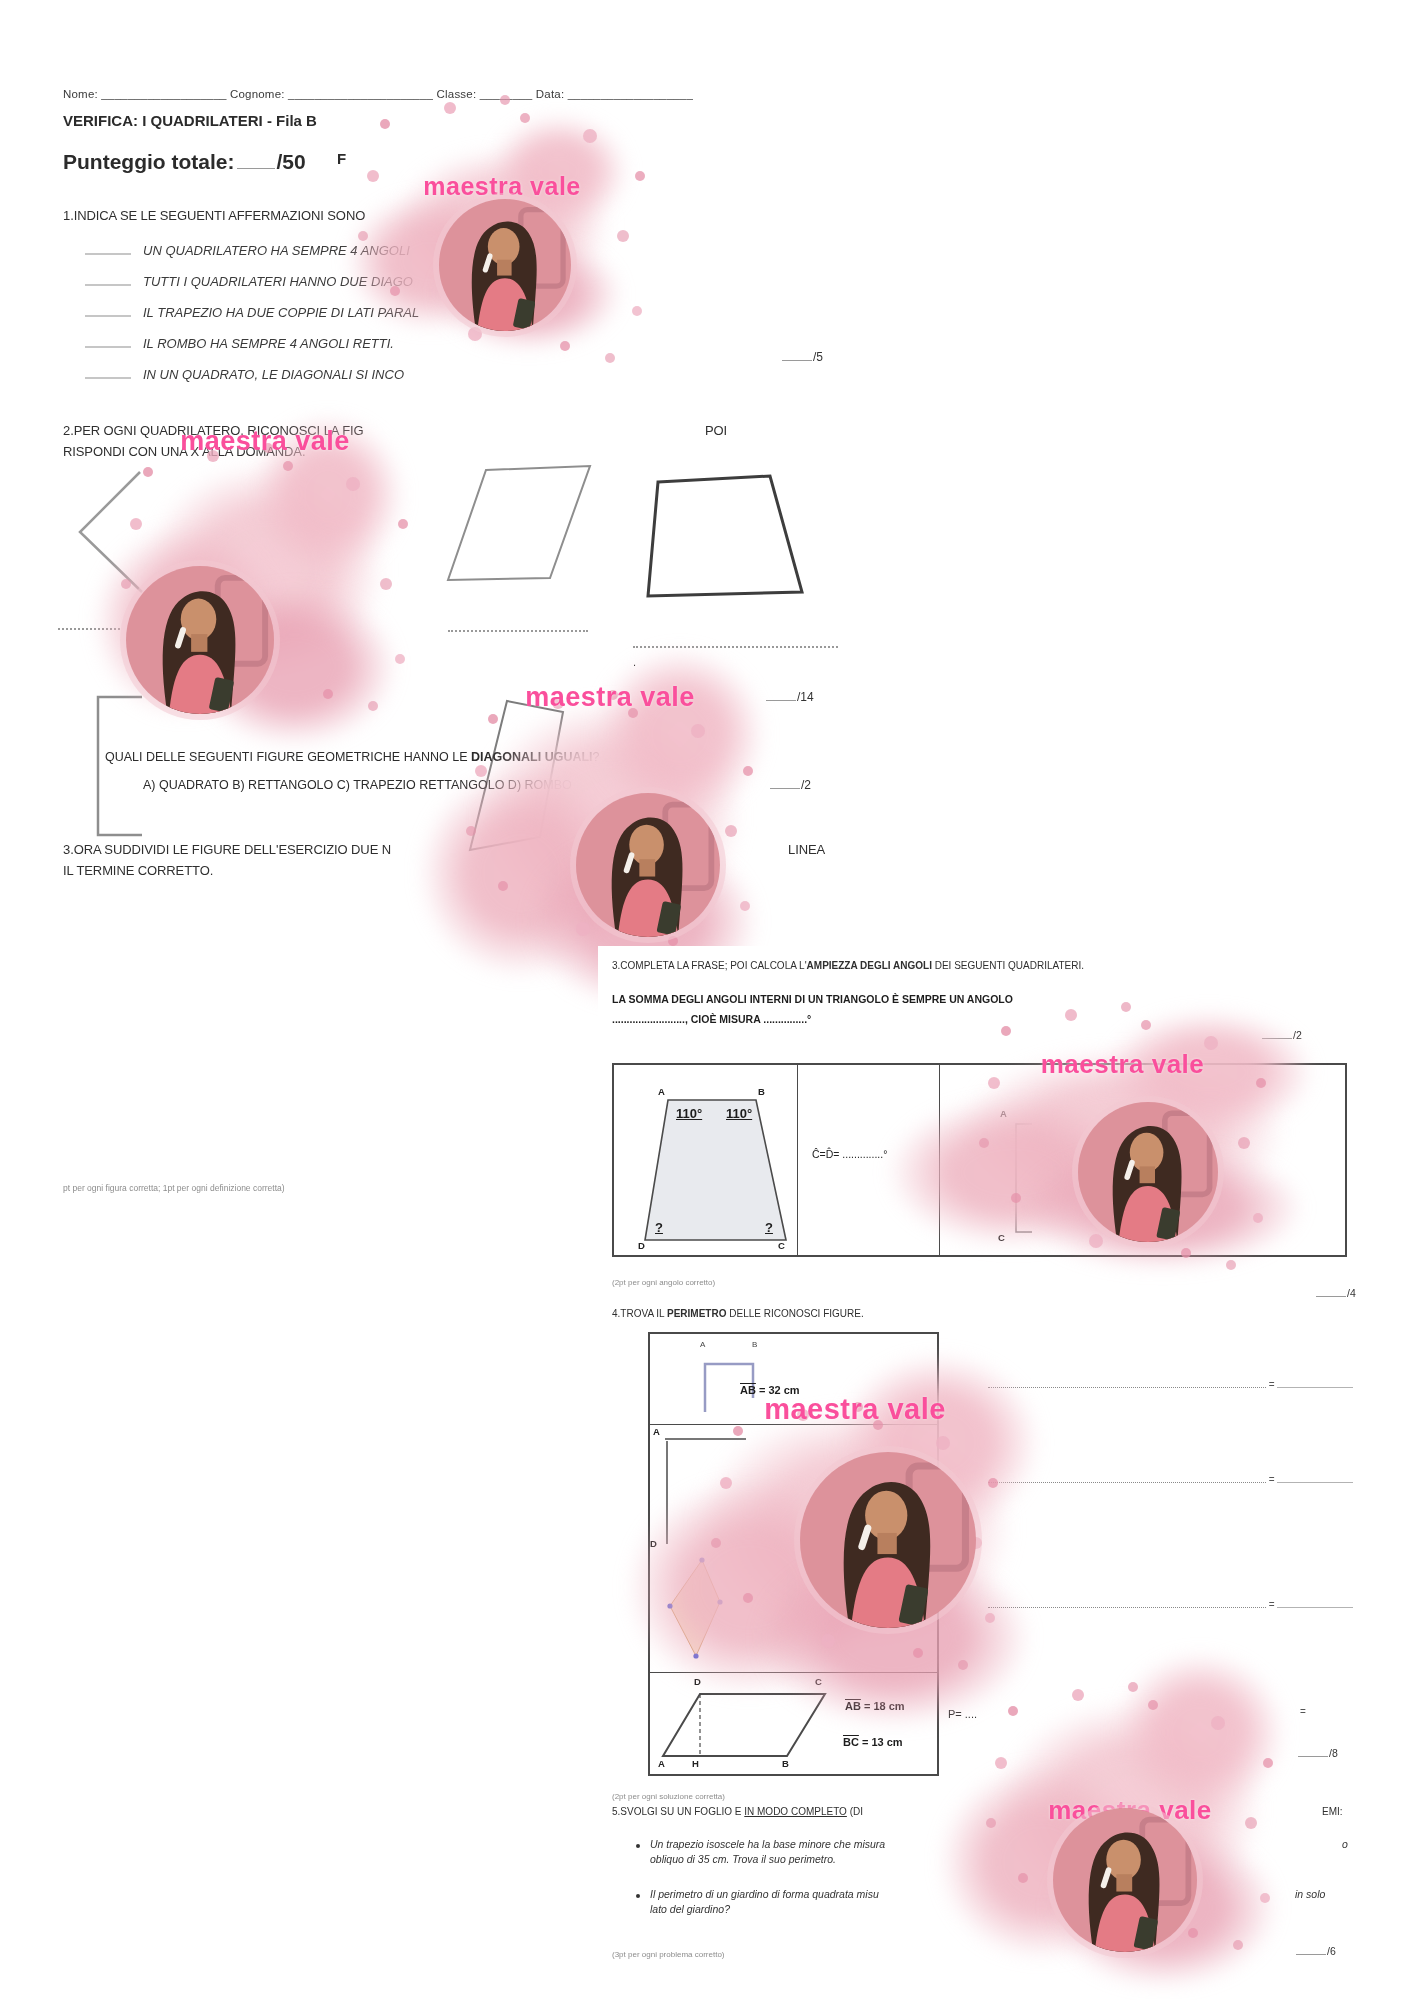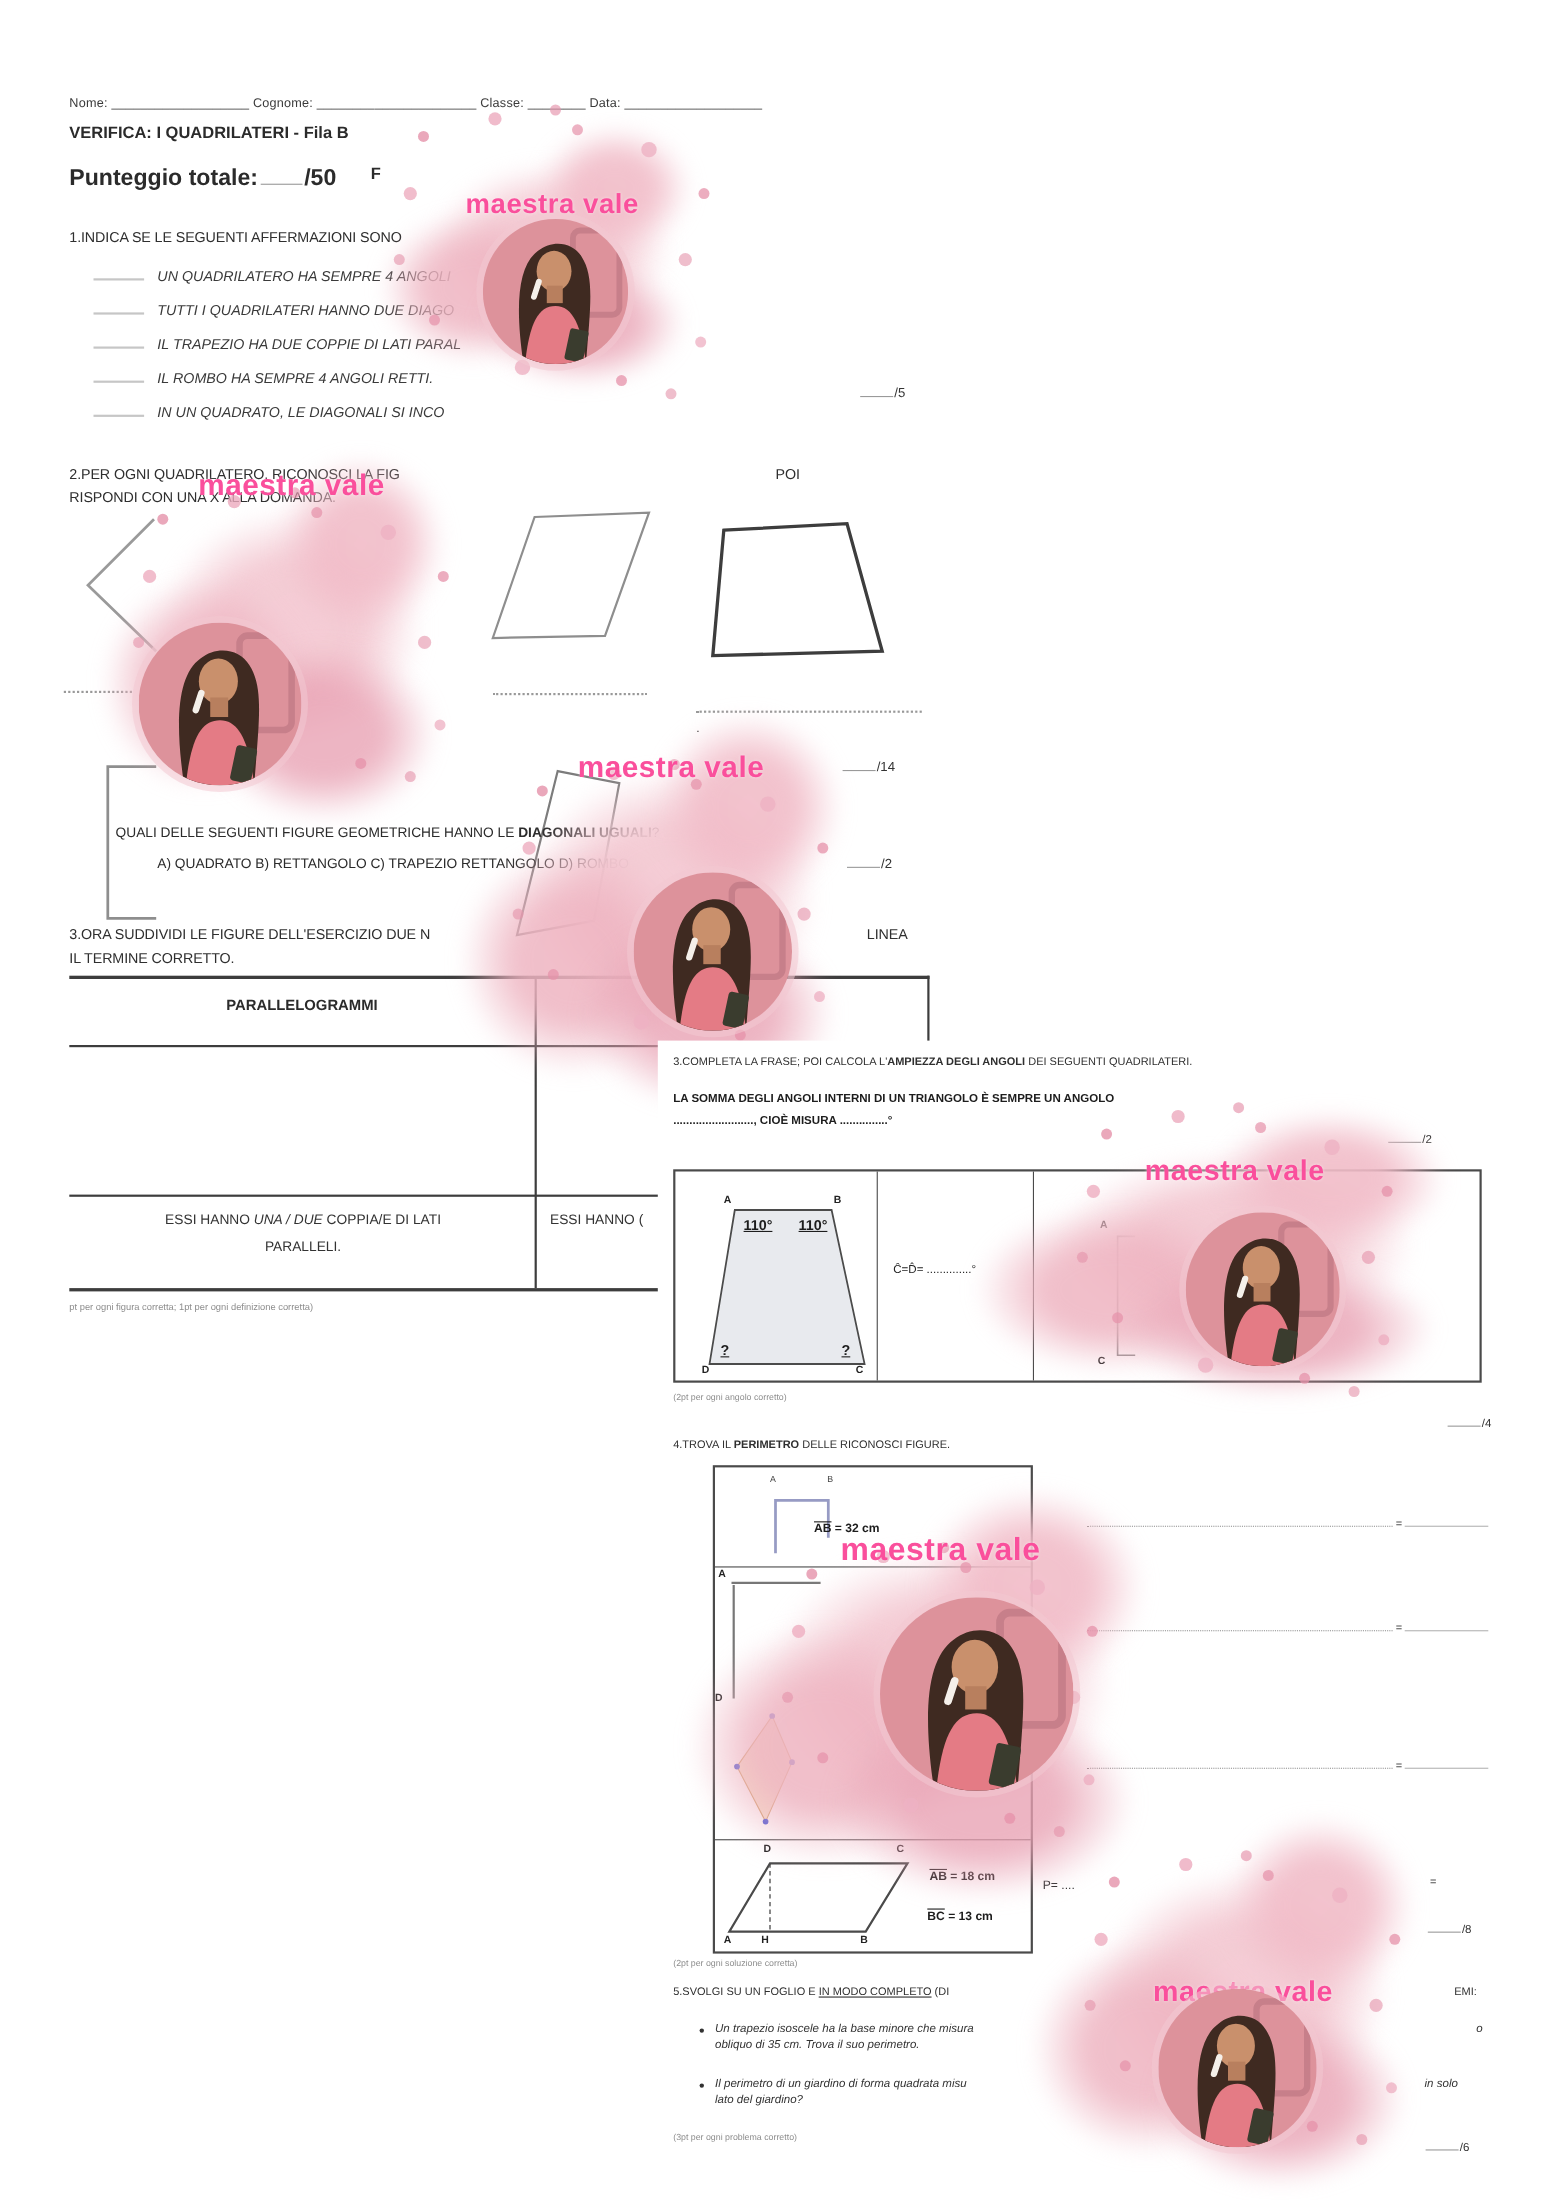--- a/index.html
+++ b/index.html
@@ -21,21 +21,21 @@
   .qline{font-size:12.5px;white-space:nowrap;}
   .hline{position:absolute;left:0;width:100%;height:0;border-top:2.5px solid #3d3d3d;}
   .vline{position:absolute;top:0;height:100%;width:0;border-left:2px solid #3d3d3d;}
   .cellc{font-size:12.5px;text-align:center;line-height:1.9;color:#333;}
   
   #page2bg{position:absolute;left:598px;top:946px;width:816px;height:1054px;background:#fff;z-index:30;}
   .p2{z-index:31;}
   .p2intro{font-size:10px;white-space:nowrap;color:#2f2f2f;}
   .p2bold{font-size:10.5px;font-weight:bold;white-space:nowrap;color:#1d1d1d;}
   .p2score{font-size:10.5px;color:#333;white-space:nowrap;}
-  .p2fine{font-size:8px;color:#8d8d8d;white-space:nowrap;}
+  .p2fine{font-size:8px;color:#8d8d8d;white-space:nowrap;margin-top:12px;}
   .figlab{font-size:9.5px;font-weight:bold;color:#222;white-space:nowrap;}
   .figsmall{font-size:8px;color:#444;white-space:nowrap;}
   .anglab{font-size:13px;font-weight:bold;color:#1d1d1d;white-space:nowrap;text-decoration:underline;}
   .seg{text-decoration:overline;}
   .mlabel{font-size:11px;font-weight:bold;color:#1d1d1d;white-space:nowrap;}
   .ansline{position:absolute;white-space:nowrap;font-size:10px;color:#555;}
   .ansdots{display:inline-block;width:278px;height:9px;border-bottom:1.5px dotted #8a8a8a;vertical-align:baseline;}
   .ansblank{display:inline-block;width:76px;height:9px;border-bottom:1.3px solid #b3b3b3;vertical-align:baseline;}
   .bullet{font-size:10.5px;font-style:italic;color:#333;white-space:nowrap;}
   .bdot{position:absolute;width:4px;height:4px;border-radius:50%;background:#333;}
@@ -114,31 +114,20 @@
   <div class="abs qline" style="left:105px;top:750px">
     <span>QUALI DELLE SEGUENTI FIGURE GEOMETRICHE HANNO LE </span><b>DIAGONALI UGUALI</b><span>?</span>
   </div>
   <div class="abs qline" style="left:143px;top:778px">A) QUADRATO B) RETTANGOLO C) TRAPEZIO RETTANGOLO D) ROMBO</div>
   <div class="abs score" style="left:770px;top:778px"><span class="sb"></span><span>/2</span></div>
 
   <div class="abs intro" style="left:63px;top:842px">3.ORA SUDDIVIDI LE FIGURE DELL'ESERCIZIO DUE N</div>
   <div class="abs intro" style="left:788px;top:842px">LINEA</div>
   <div class="abs intro" style="left:63px;top:863px">IL TERMINE CORRETTO.</div>
 
-  <div class="abs" style="left:63px;top:887px;width:780px;height:281px;border-top:3px solid #3d3d3d;border-bottom:3px solid #3d3d3d;border-right:2px solid #3d3d3d">
-    <div class="hline" style="top:60px"></div>
-    <div class="hline" style="top:196px"></div>
-    <div class="vline" style="left:423px"></div>
-    <div class="abs" style="left:0;top:16px;width:423px;text-align:center;font-weight:bold;font-size:13.5px">PARALLELOGRAMMI</div>
-    <div class="abs cellc" style="left:20px;top:208px;width:385px">
-      <span>ESSI HANNO </span><i>UNA / DUE</i><span> COPPIA/E DI LATI</span><br>
-      <span>PARALLELI.</span>
-    </div>
-    <div class="abs cellc" style="left:437px;top:208px">ESSI HANNO (</div>
-  </div>
   <div class="abs fineprint" style="left:63px;top:1183px">pt per ogni figura corretta; 1pt per ogni definizione corretta)</div>
 
   <div class="wm" style="left:352px;top:110px;width:300px;height:245px">
     <div class="blob b1"></div>
       <div class="blob b2"></div>
       <div class="blob b3"></div>
       <div class="blob b4"></div>
     <div class="spatter"></div>
     <div class="brand" style="top:62px;font-size:25px">maestra vale</div>
     <div class="photo" style="left:87px;top:89px;width:132px;height:132px">

